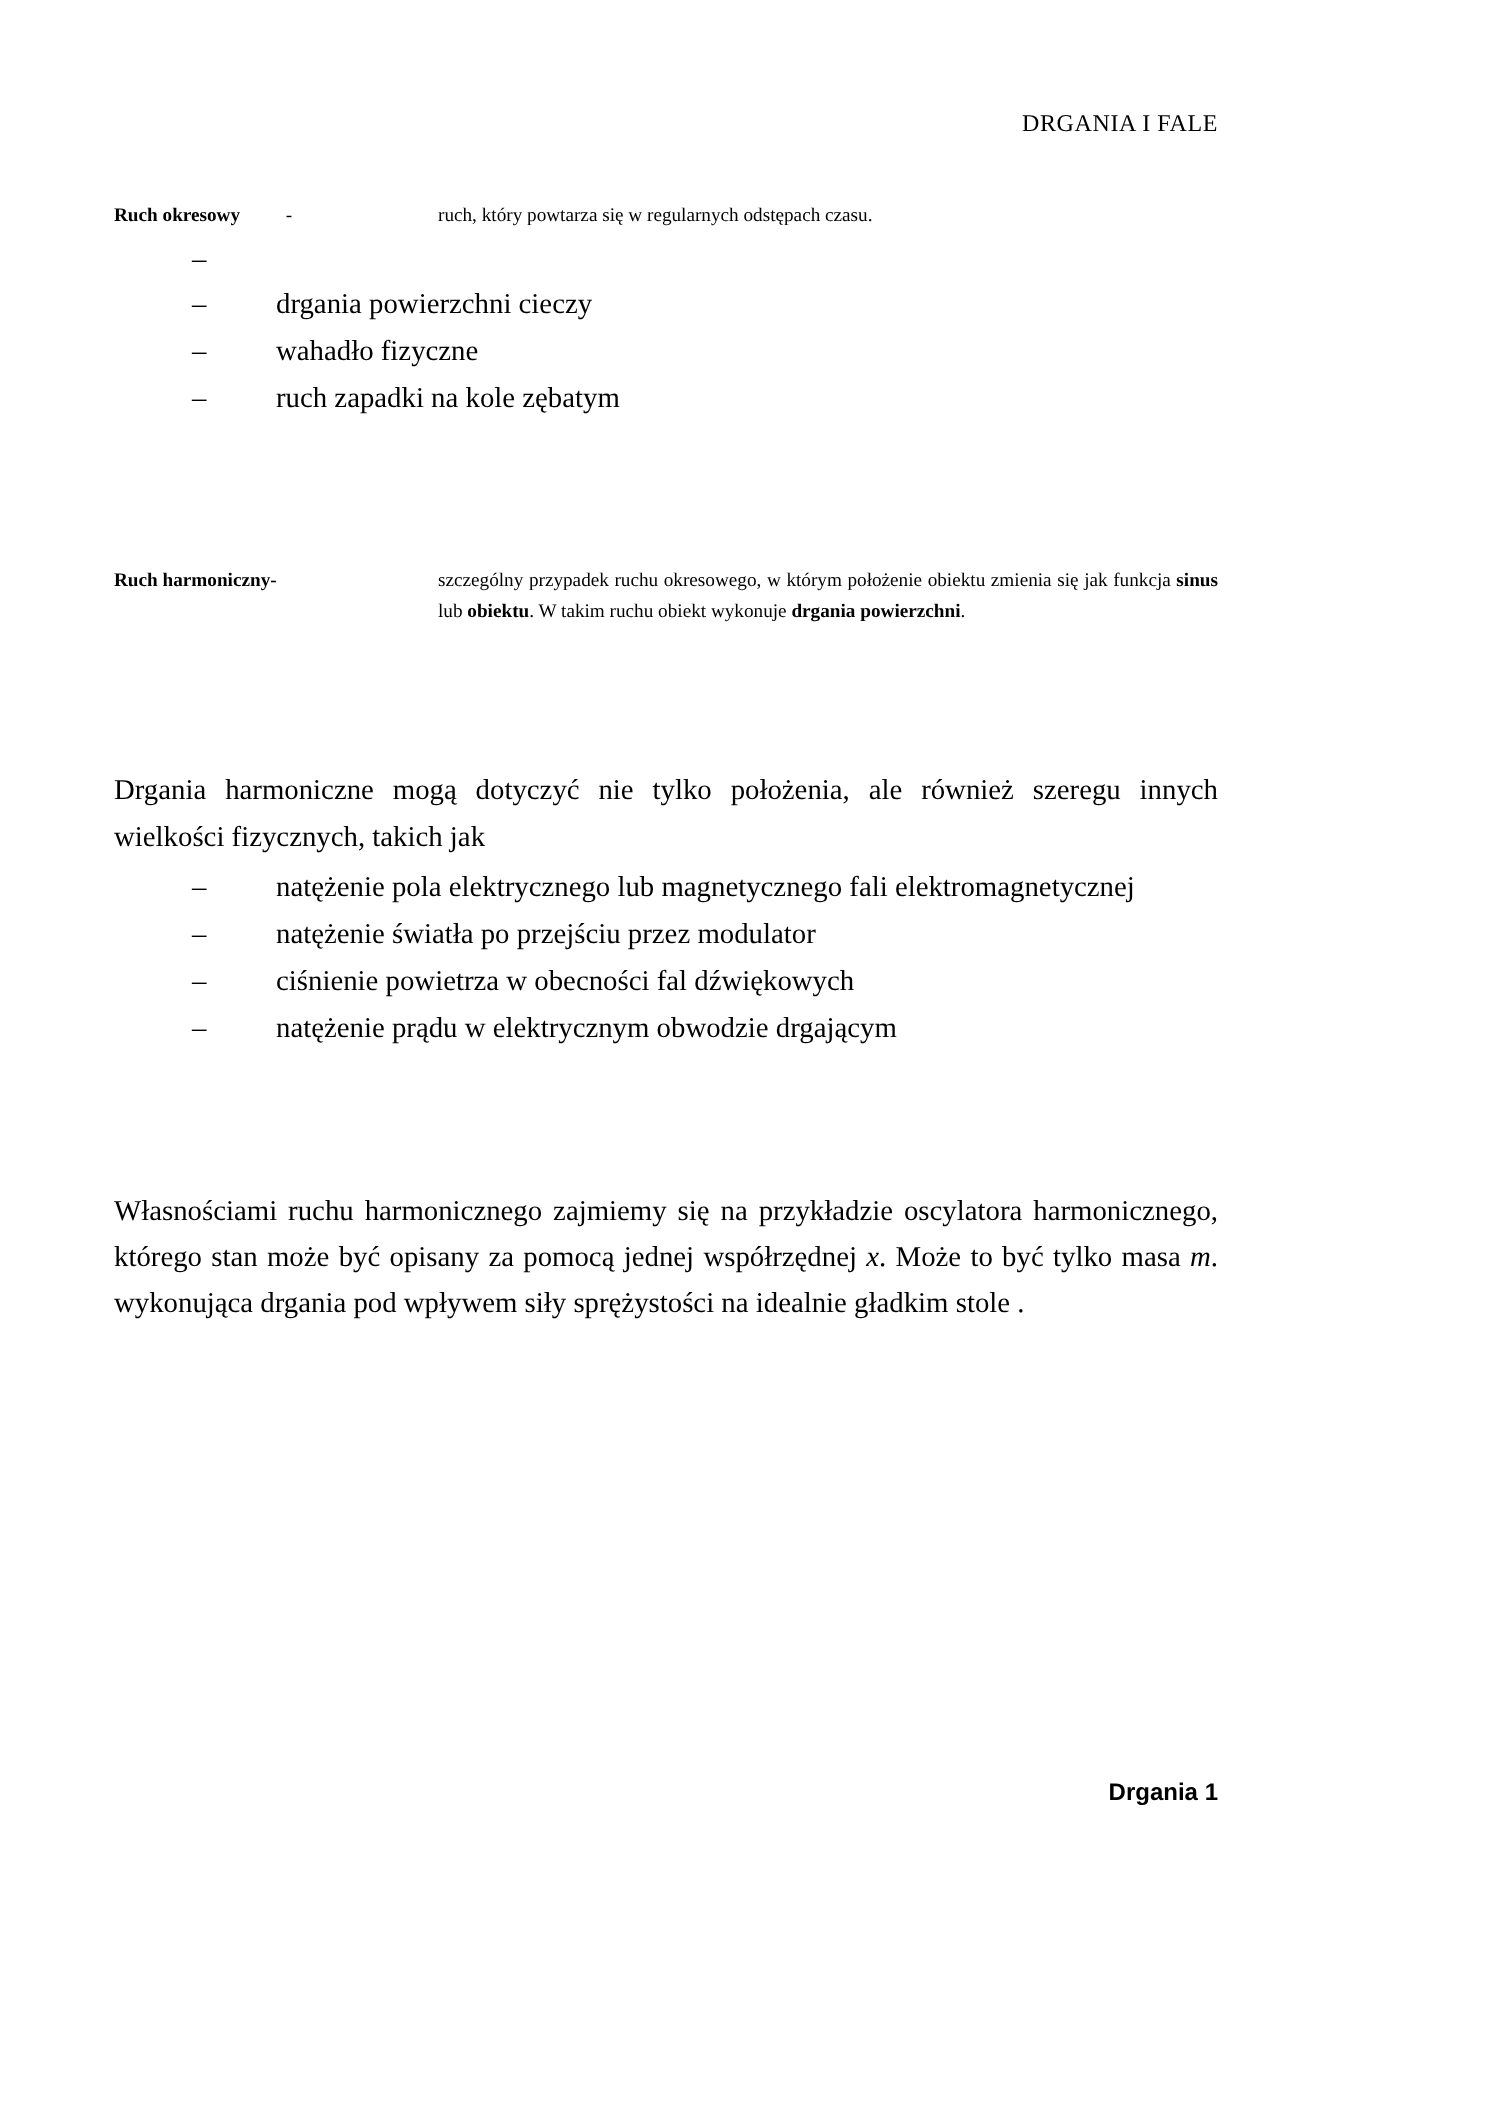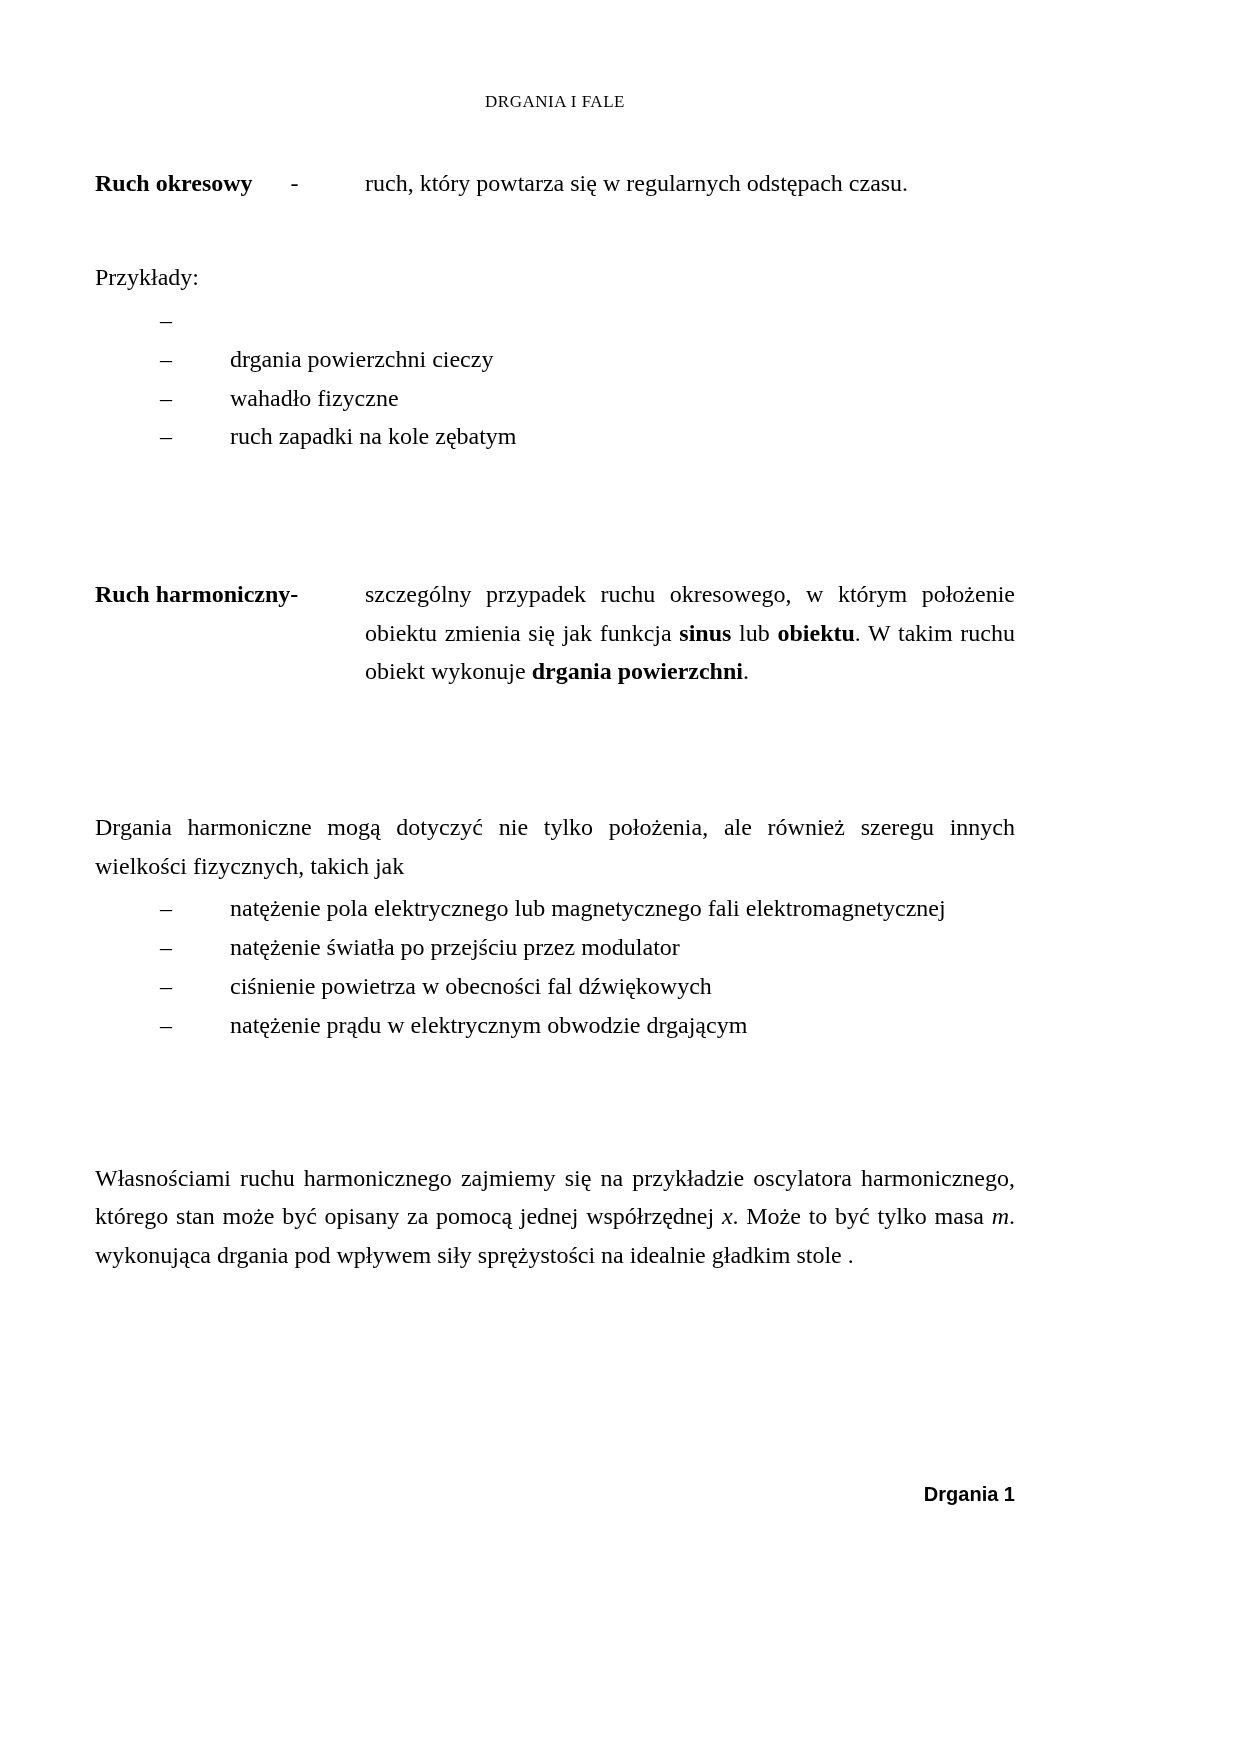--- a/index.html
+++ b/index.html
@@ -13,27 +13,27 @@
     overflow: hidden;
   }
   .content {
     position: absolute;
     left: 95px;
     top: 0;
     width: 920px;
     padding-top: 92px;
   }
   .title {
-    text-align: center;
-    font-size: 17px;
+    text-align: right;
+    font-size: 20px;
     letter-spacing: 0.5px;
   }
   .def-row {
     display: flex;
-    font-size: 24px;
+    font-size: 16px;
     line-height: 1.6;
   }
   .def-row.periodic { margin-top: 52px; }
   .def-row.harmonic { margin-top: 119px; justify-content: center; }
   .def-term {
     width: 270px;
     flex-shrink: 0;
   }
   .def-term .term { font-weight: bold; }
   .def-term .dash { padding-left: 38px; }
@@ -91,21 +91,20 @@
 
   <div class="title">DRGANIA I FALE</div>
 
   <div class="def-row periodic">
     <div class="def-term">
       <span class="term">Ruch okresowy</span><span class="dash">-</span>
     </div>
     <div class="def-body">ruch, który powtarza się w regularnych odstępach czasu.</div>
   </div>
 
-  <div class="section-heading">Przykłady:</div>
 
   <ul class="dash-list">
     <li>
       <span class="bullet">–</span>
     </li>
     <li>
       <span class="bullet">–</span>
       <span class="li-body">drgania powierzchni cieczy</span>
     </li>
     <li>

